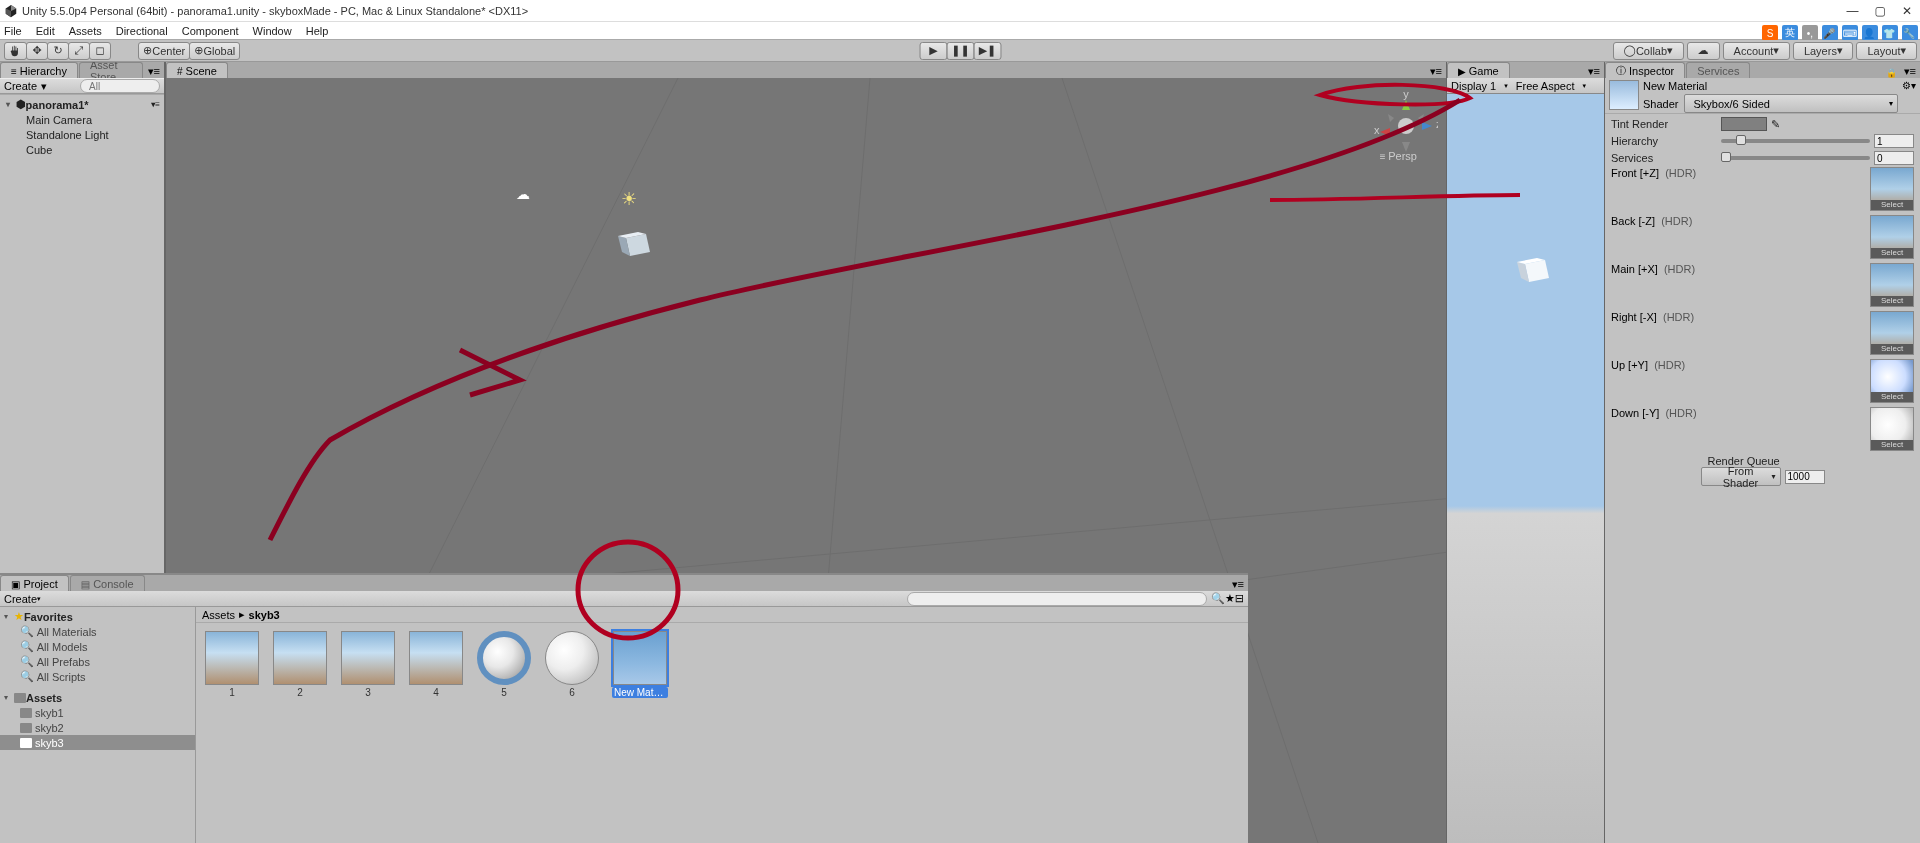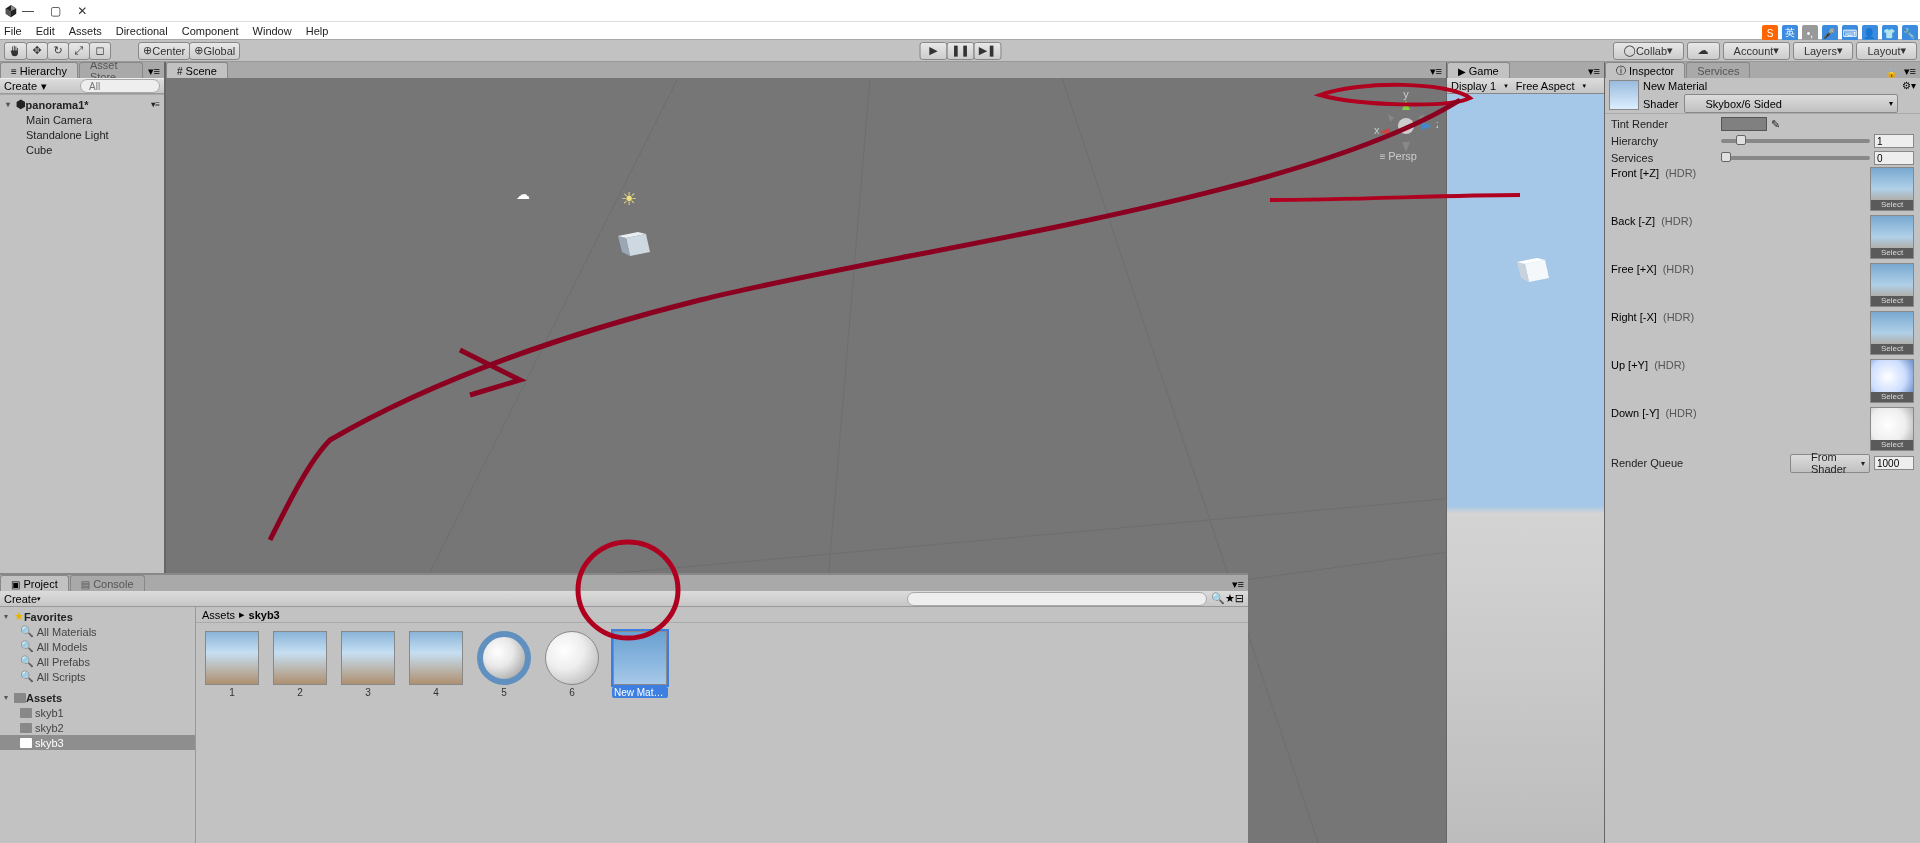--- a/index.html
+++ b/index.html
@@ -46,21 +46,21 @@
 .insp-row { display:flex; align-items:center; height:16px; margin-bottom:1px; font-size:10px; color:#222; }
 .insp-label { width:110px; }
 .insp-val { flex:1; display:flex; align-items:center; gap:4px; }
 .slider { flex:1; height:4px; background:#888; border-radius:2px; position:relative; }
 .slider-thumb { position:absolute; width:10px; height:10px; background:#e0e0e0; border:1px solid #666; border-radius:2px; top:-4px; }
 .num-field { width:40px; height:14px; background:#eee; border:1px solid #888; font-size:10px; text-align:left; padding:0 2px;}
 .color-box { width:46px; height:14px; background:#808080; border:1px solid #555; }
 .tex-slot { display:flex; justify-content:space-between; align-items:flex-start; margin-bottom:4px; }
 .tex-thumb { width:44px; height:44px; background:linear-gradient(#79a8d0,#b0d0e8); border:1px solid #888; position:relative; }
 .tex-thumb::after { content:'Select'; position:absolute; bottom:0; left:0; right:0; height:10px; background:#5a5a5a; color:#ddd; font-size:8px; text-align:center; line-height:10px; }
-.shader-dd { flex:1; height:19px; background:linear-gradient(#dcdcdc,#c0c0c0); border:1px solid #888; border-radius:2px; display:flex; align-items:center; padding:0 20px; font-size:10px; cursor:pointer; position:relative; }
+.shader-dd { flex:1; height:19px; background:linear-gradient(#dcdcdc,#c0c0c0); border:1px solid #888; border-radius:2px; display:flex; align-items:center; padding:0 8px; font-size:10px; cursor:pointer; position:relative;text-align:center; }
 .shader-dd::after{ content:'▾'; position:absolute; right:4px; font-size:8px;}
 
 
 .project-panel { height:270px; display:flex; flex-direction:column; border-top:2px solid #888;}
 .proj-toolbar { height:16px; background:linear-gradient(#dcdcdc,#c6c6c6); display:flex; align-items:center; padding:0 4px; font-size:10px; border-bottom:1px solid #999;}
 .proj-body { flex:1; display:flex; }
 .proj-tree { width:196px; background:#c2c2c2; border-right:1px solid #999; padding:2px 0;}
 .proj-tree .h-row { padding-left:4px; }
 .tree-star { color:#e8b400; }
 .tree-sub { padding-left:20px; display:flex; align-items:center; height:15px; font-size:11px; color:#444; gap:3px; cursor:pointer;}
@@ -92,20 +92,21 @@
 </style>
 </head>
 <body>
 
 <div class="titlebar">
   <svg class="unity-icon" viewBox="0 0 16 16">
       <polygon points="8,1 14,5 14,11 8,15 2,11 2,5" fill="#222"></polygon>
       <polygon points="8,1 14,5 8,8" fill="#888"></polygon>
       <polygon points="2,5 8,8 8,15 2,11" fill="#555"></polygon>
     </svg>
+  <span class="title-text">Unity 5.5.0p4 Personal (64bit) - panorama1.unity - skyboxMade - PC, Mac &amp; Linux Standalone* &lt;DX11&gt;</span>
   <div class="win-btns">
     <span>—</span>
     <span>▢</span>
     <span>✕</span>
   </div>
 </div>
 
 <div class="menubar">
   <span>File</span>
   <span>Edit</span>
@@ -317,37 +318,37 @@
           <div id="tex-slots">
               <div class="tex-slot">
                 <div><span>Front [+Z]</span> &nbsp;<span style="color:#555;">(HDR)</span></div>
                 <div class="tex-thumb" style="background:linear-gradient(#79a8d0,#b0d0e8 50%,#b09070 100%);"></div>
               </div>
               <div class="tex-slot">
                 <div><span>Back [-Z]</span> &nbsp;<span style="color:#555;">(HDR)</span></div>
                 <div class="tex-thumb" style="background:linear-gradient(#79a8d0,#b0d0e8 50%,#b09070 100%);"></div>
               </div>
               <div class="tex-slot">
-                <div><span>Free [+X]</span> &nbsp;<span style="color:#555;">(HDR)</span></div>
+                <div><span>Main [+X]</span> &nbsp;<span style="color:#555;">(HDR)</span></div>
                 <div class="tex-thumb" style="background:linear-gradient(#79a8d0,#b0d0e8 50%,#b09070 100%);"></div>
               </div>
               <div class="tex-slot">
                 <div><span>Right [-X]</span> &nbsp;<span style="color:#555;">(HDR)</span></div>
                 <div class="tex-thumb" style="background:linear-gradient(#79a8d0,#b0d0e8 50%,#b09070 100%);"></div>
               </div>
               <div class="tex-slot">
                 <div><span>Up [+Y]</span> &nbsp;<span style="color:#555;">(HDR)</span></div>
                 <div class="tex-thumb" style="background:radial-gradient(circle at 40% 40%,#fff,#cdf 50%,#79c 80%);"></div>
               </div>
               <div class="tex-slot">
                 <div><span>Down [-Y]</span> &nbsp;<span style="color:#555;">(HDR)</span></div>
                 <div class="tex-thumb" style="background:radial-gradient(circle at 40% 40%,#fff,#eee 50%,#bbb 80%);"></div>
               </div>
             </div>
-          <div class="insp-row" style="margin-top:0;">
+          <div class="insp-row" style="margin-top:0;flex-direction:column;">
             <span class="insp-label">Render Queue</span>
             <span class="insp-val" style="justify-content:flex-end;">
               <span class="shader-dd" style="flex:0 0 80px;">
                   <span>From Shader</span>
                 </span>
               <input class="num-field" value="1000" style="">
             </span>
           </div>
         </div>
       </div>

